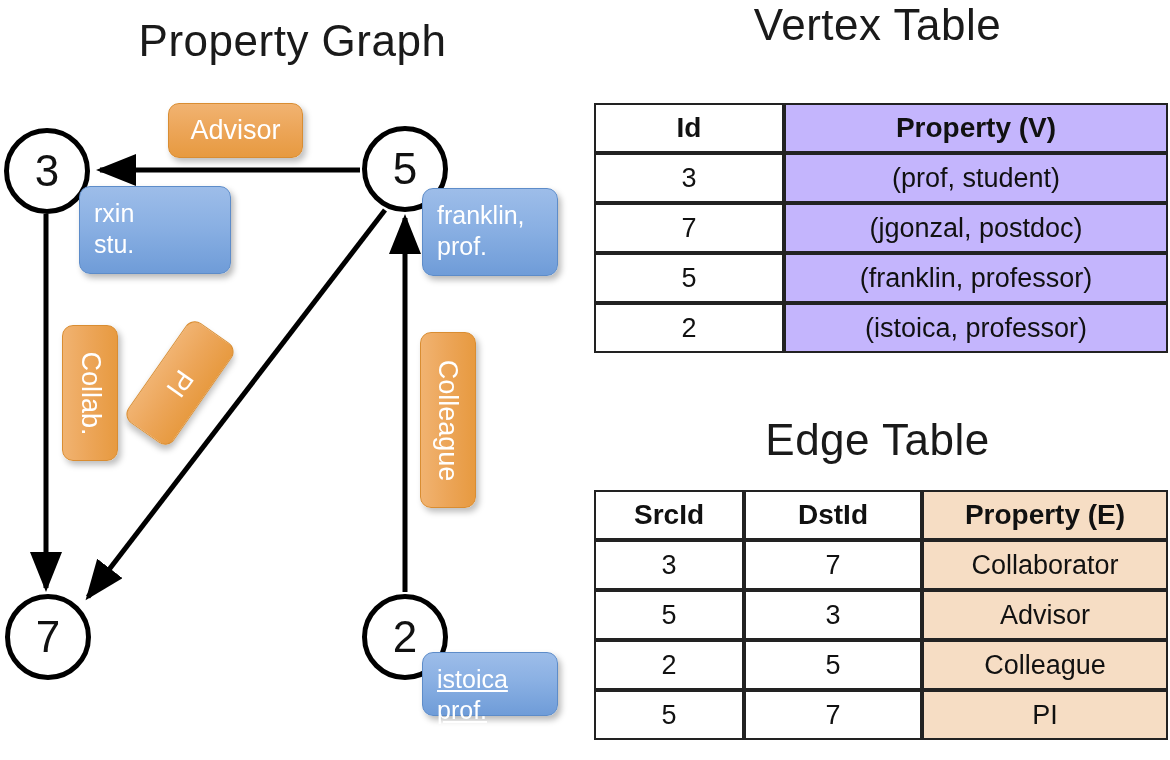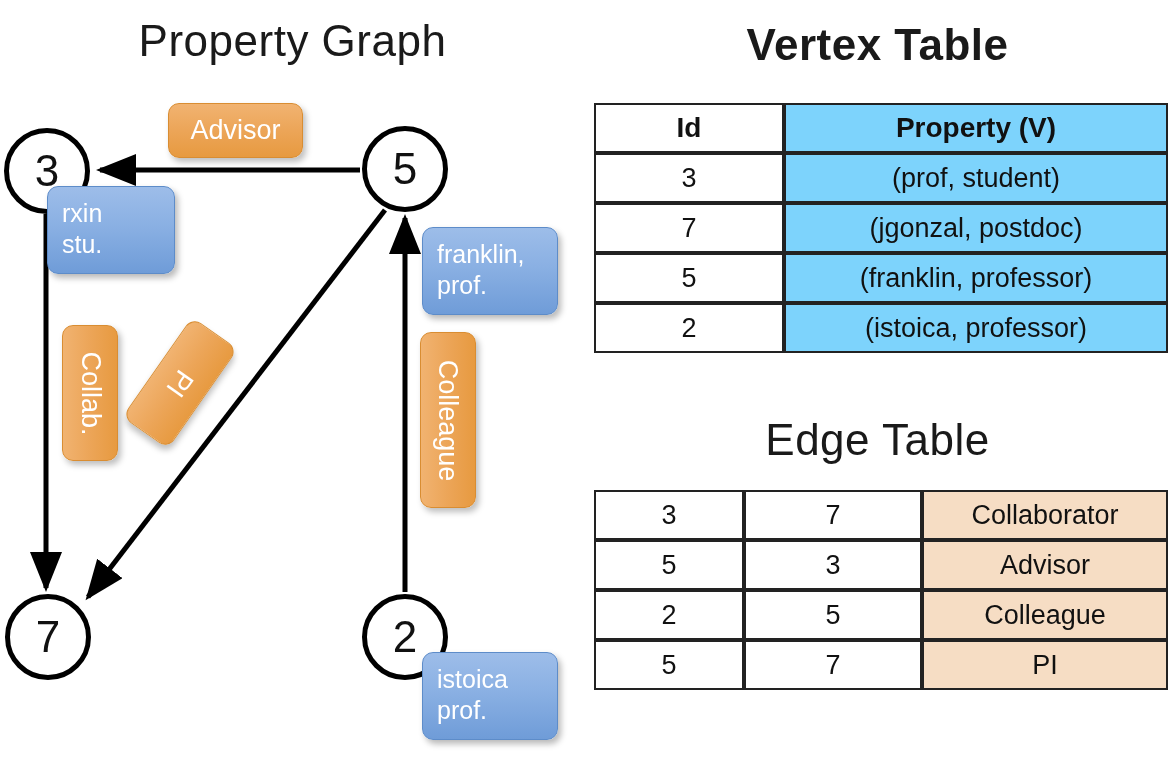--- a/index.html
+++ b/index.html
@@ -19,21 +19,21 @@
     position: absolute;
     font-family: "Liberation Sans", sans-serif;
     font-weight: 300;
     font-size: 44px;
     letter-spacing: 0.5px;
     color: #1a1a1a;
     white-space: nowrap;
     text-align: center;
   }
   #title-property-graph { left: 0px;   top: 16px;  width: 585px; }
-  #title-vertex-table   { left: 585px; top: 20px;  width: 585px; font-weight: bold; }
+  #title-vertex-table   { left: 585px; top: 0;  width: 585px; }
   #title-edge-table     { left: 585px; top: 415px; width: 585px; }
 
   
   #graph-canvas {
     position: absolute;
     left: 0; top: 0;
     width: 585px; height: 760px;
   }
   #graph-edges {
     position: absolute; left: 0; top: 0;
@@ -75,24 +75,24 @@
     color: #ffffff;
     font-family: "Liberation Sans", sans-serif;
     font-weight: 300;
     font-size: 25px;
     line-height: 1.22;
     padding: 11px 0 0 14px;
     box-sizing: border-box;
     z-index: 5;
   }
   .prop-box .line { display: block; white-space: nowrap; }
-  #prop-3 { left: 47px;  top: 186px; width: 128px; height: 88px; }
-  #prop-5 { left: 422px; top: 188px; width: 136px; height: 88px; margin-top: 39px; }
+  #prop-3 { left: 79px;  top: 186px; width: 152px; height: 88px; }
+  #prop-5 { left: 422px; top: 188px; width: 136px; height: 88px; }
   #prop-7 { left: 63px;  top: 652px; width: 136px; height: 88px; }
-  #prop-2 { left: 422px; top: 652px; width: 136px; height: 88px; }
+  #prop-2 { left: 422px; top: 652px; width: 136px; height: 64px; text-decoration: underline; }
 
   
   .edge-label {
     position: absolute;
     border-radius: 11px;
     background: linear-gradient(to bottom, #f0b06a 0%, #eaa css, #e79b42 100%);
     border: 1px solid #d98d32;
     box-shadow: 3px 4px 6px rgba(0,0,0,0.26);
     color: #ffffff;
     font-family: "Liberation Sans", sans-serif;
@@ -151,21 +151,21 @@
     font-weight: 300;
     font-size: 27px;
     color: #111;
     background: #ffffff;
     box-sizing: border-box;
   }
   .tbl th { font-weight: 700; font-size: 28px; }
 
   #vertex-table { left: 594px; top: 103px; width: 574px; }
   #vertex-table td.id-col, #vertex-table th.id-col { width: 190px; }
-  #vertex-table .prop-v { background: #7dd3fc; }
+  #vertex-table .prop-v { background: #c4b5fd; }
 
   #edge-table { left: 594px; top: 490px; width: 574px; }
   #edge-table td.src-col, #edge-table th.src-col { width: 150px; }
   #edge-table td.dst-col, #edge-table th.dst-col { width: 178px; }
   #edge-table .prop-e { background: #f6ddc4; }
 
   
   .colgap { border-left-width: 3px; }
 </style>
 </head>
@@ -253,20 +253,25 @@
   </tr>
   <tr>
     <td class="id-col">2</td>
     <td class="prop-v colgap">(istoica, professor)</td>
   </tr>
 </tbody>
   </table>
 
 <table class="tbl" id="edge-table">
   <tbody>
+      <tr>
+    <th class="src-col">SrcId</th>
+    <th class="dst-col">DstId</th>
+    <th class="prop-e colgap">Property (E)</th>
+  </tr>
   <tr>
     <td class="src-col">3</td>
     <td class="dst-col">7</td>
     <td class="prop-e colgap">Collaborator</td>
   </tr>
   <tr>
     <td class="src-col">5</td>
     <td class="dst-col">3</td>
     <td class="prop-e colgap">Advisor</td>
   </tr>

